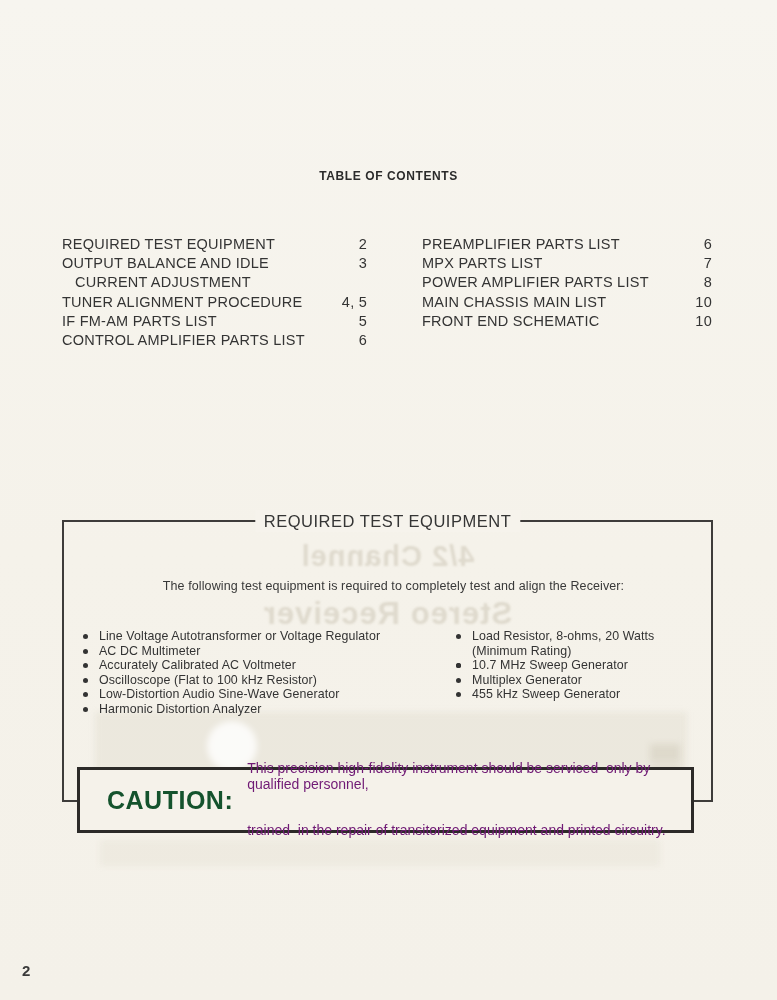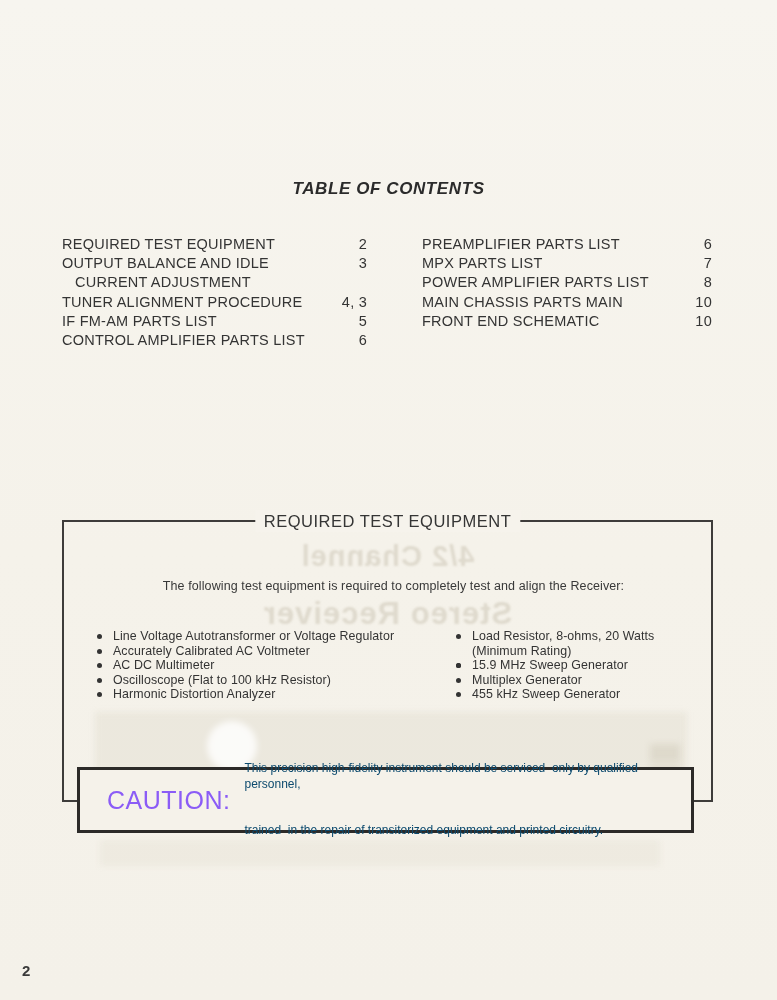--- a/index.html
+++ b/index.html
@@ -5,24 +5,23 @@
   html,body { margin:0; padding:0; background:#e9e7e2; }
   .page {
     position:relative; width:777px; height:1000px;
     background:linear-gradient(180deg,#f7f5ef 0%, #f5f2ea 55%, #f4f1e9 100%);
     font-family:"Liberation Sans", sans-serif;
     color:#2f2f2f; overflow:hidden;
   }
 
   
   .toc-title {
-    position:absolute; top:165px; left:0; right:0; margin:14px;
-    text-align:center; font-size:17px; font-weight:700; letter-spacing:0.6px;
+    position:absolute; top:165px; left:0; right:0; margin:4px;
+    text-align:center; font-size:12px; font-weight:700; letter-spacing:0.6px;
     color:#2b2b2b;
-    font-style:italic;
   }
   .toc {
     position:absolute; left:62px; top:235px; width:650px;
     display:grid; grid-template-columns:305px 290px; column-gap:55px;
   }
   .toc-col { display:block; }
   .toc-row {
     display:flex; justify-content:space-between;
     font-size:14.5px; line-height:19.2px; letter-spacing:0.25px; color:#343434;
   }
@@ -40,21 +39,21 @@
     font-size:16.5px; font-weight:400; letter-spacing:0.5px; line-height:22px;
     white-space:nowrap; color:#353535;
   }
   .equip-intro {
     position:absolute; top:57px; left:12px; right:0; margin:0;
     text-align:center; font-size:12.5px; letter-spacing:0.1px; color:#383838;
   }
   .equip-list {
     position:absolute; margin:0; padding:0; list-style:none; top:107px;
   }
-  .equip-list.left  { left:32px;  width:352px; }
+  .equip-list.left  { left:18px;  width:352px; }
   .equip-list.right { left:391px; width:252px; }
   .equip-item {
     position:relative; padding-left:17px;
     font-size:12.4px; line-height:14.6px; letter-spacing:0.1px; color:#333;
   }
   .dot {
     position:absolute; left:1px; top:5px; width:5px; height:5px;
     border-radius:50%; background:#333;
   }
 
@@ -73,25 +72,25 @@
   .bleed-sq2   { left:650px; top:766px; width:30px; height:18px; background:rgba(185,174,150,0.25); }
   .bleed-strip { left:100px; top:840px; width:560px; height:26px; background:rgba(185,174,150,0.10); }
 
   
   .caution-box {
     position:absolute; left:77px; top:767px; width:617px; height:66px;
     box-sizing:border-box; border:3px solid #2c2a28; background:#f5f2ea;
     display:flex; align-items:center; gap:14px; padding:0 12px 0 27px; z-index:3;
   }
   .caution-label {
-    font-size:25px; font-weight:400; letter-spacing:0.5px; color:#8b5cf6;
+    font-size:25px; font-weight:700; letter-spacing:0.5px; color:#14532d;
     flex:0 0 auto;
   }
   .caution-text {
-    font-size:12px; line-height:15.5px; color:#0c4a6e; white-space:pre-wrap;
+    font-size:14px; line-height:15.5px; color:#701a75; white-space:pre-wrap;
   }
 
   
   .page-number {
     position:absolute; left:22px; top:962px;
     font-size:15px; font-weight:700; color:#3a3a3a;
   }
 </style>
 </head>
 <body>
@@ -113,21 +112,21 @@
           <span class="toc-page">3</span>
         </div>
 
         <div class="toc-row indent">
           <span class="toc-label">CURRENT ADJUSTMENT</span>
           <span class="toc-page"></span>
         </div>
 
         <div class="toc-row">
           <span class="toc-label">TUNER ALIGNMENT PROCEDURE</span>
-          <span class="toc-page">4, 3</span>
+          <span class="toc-page">4, 5</span>
         </div>
 
         <div class="toc-row">
           <span class="toc-label">IF FM-AM PARTS LIST</span>
           <span class="toc-page">5</span>
         </div>
 
         <div class="toc-row">
           <span class="toc-label">CONTROL AMPLIFIER PARTS LIST</span>
           <span class="toc-page">6</span>
@@ -145,21 +144,21 @@
           <span class="toc-page">7</span>
         </div>
 
         <div class="toc-row">
           <span class="toc-label">POWER AMPLIFIER PARTS LIST</span>
           <span class="toc-page">8</span>
         </div>
 
 
         <div class="toc-row">
-          <span class="toc-label">MAIN CHASSIS PARTS MAIN</span>
+          <span class="toc-label">MAIN CHASSIS MAIN LIST</span>
           <span class="toc-page">10</span>
         </div>
 
         <div class="toc-row">
           <span class="toc-label">FRONT END SCHEMATIC</span>
           <span class="toc-page">10</span>
         </div>
       </div>
   </div>
 
@@ -179,54 +178,58 @@
 
     <ul class="equip-list left">
 
         <li class="equip-item">
           <span class="dot"></span>
           <span class="equip-text">Line Voltage Autotransformer or Voltage Regulator</span>
         </li>
 
         <li class="equip-item">
           <span class="dot"></span>
+          <span class="equip-text">AC DC Multimeter</span>
+        </li>
+
+        <li class="equip-item">
+          <span class="dot"></span>
           <span class="equip-text">Accurately Calibrated AC Voltmeter</span>
         </li>
 
         <li class="equip-item">
           <span class="dot"></span>
-          <span class="equip-text">AC DC Multimeter</span>
-        </li>
-
-        <li class="equip-item">
-          <span class="dot"></span>
           <span class="equip-text">Oscilloscope (Flat to 100 kHz Resistor)</span>
         </li>
 
+        <li class="equip-item">
+          <span class="dot"></span>
+          <span class="equip-text">Low-Distortion Audio Sine-Wave Generator</span>
+        </li>
 
         <li class="equip-item">
           <span class="dot"></span>
           <span class="equip-text">Harmonic Distortion Analyzer</span>
         </li>
       </ul>
 
     <ul class="equip-list right">
 
         <li class="equip-item">
           <span class="dot"></span>
           <span class="equip-text">Load Resistor, 8-ohms, 20 Watts (Minimum Rating)</span>
         </li>
 
         <li class="equip-item">
           <span class="dot"></span>
         </li>
 
         <li class="equip-item">
           <span class="dot"></span>
-          <span class="equip-text">15.9 MHz Sweep Generator</span>
+          <span class="equip-text">10.7 MHz Sweep Generator</span>
         </li>
 
         <li class="equip-item">
           <span class="dot"></span>
           <span class="equip-text">Multiplex Generator</span>
         </li>
 
         <li class="equip-item">
           <span class="dot"></span>
           <span class="equip-text">455 kHz Sweep Generator</span>

